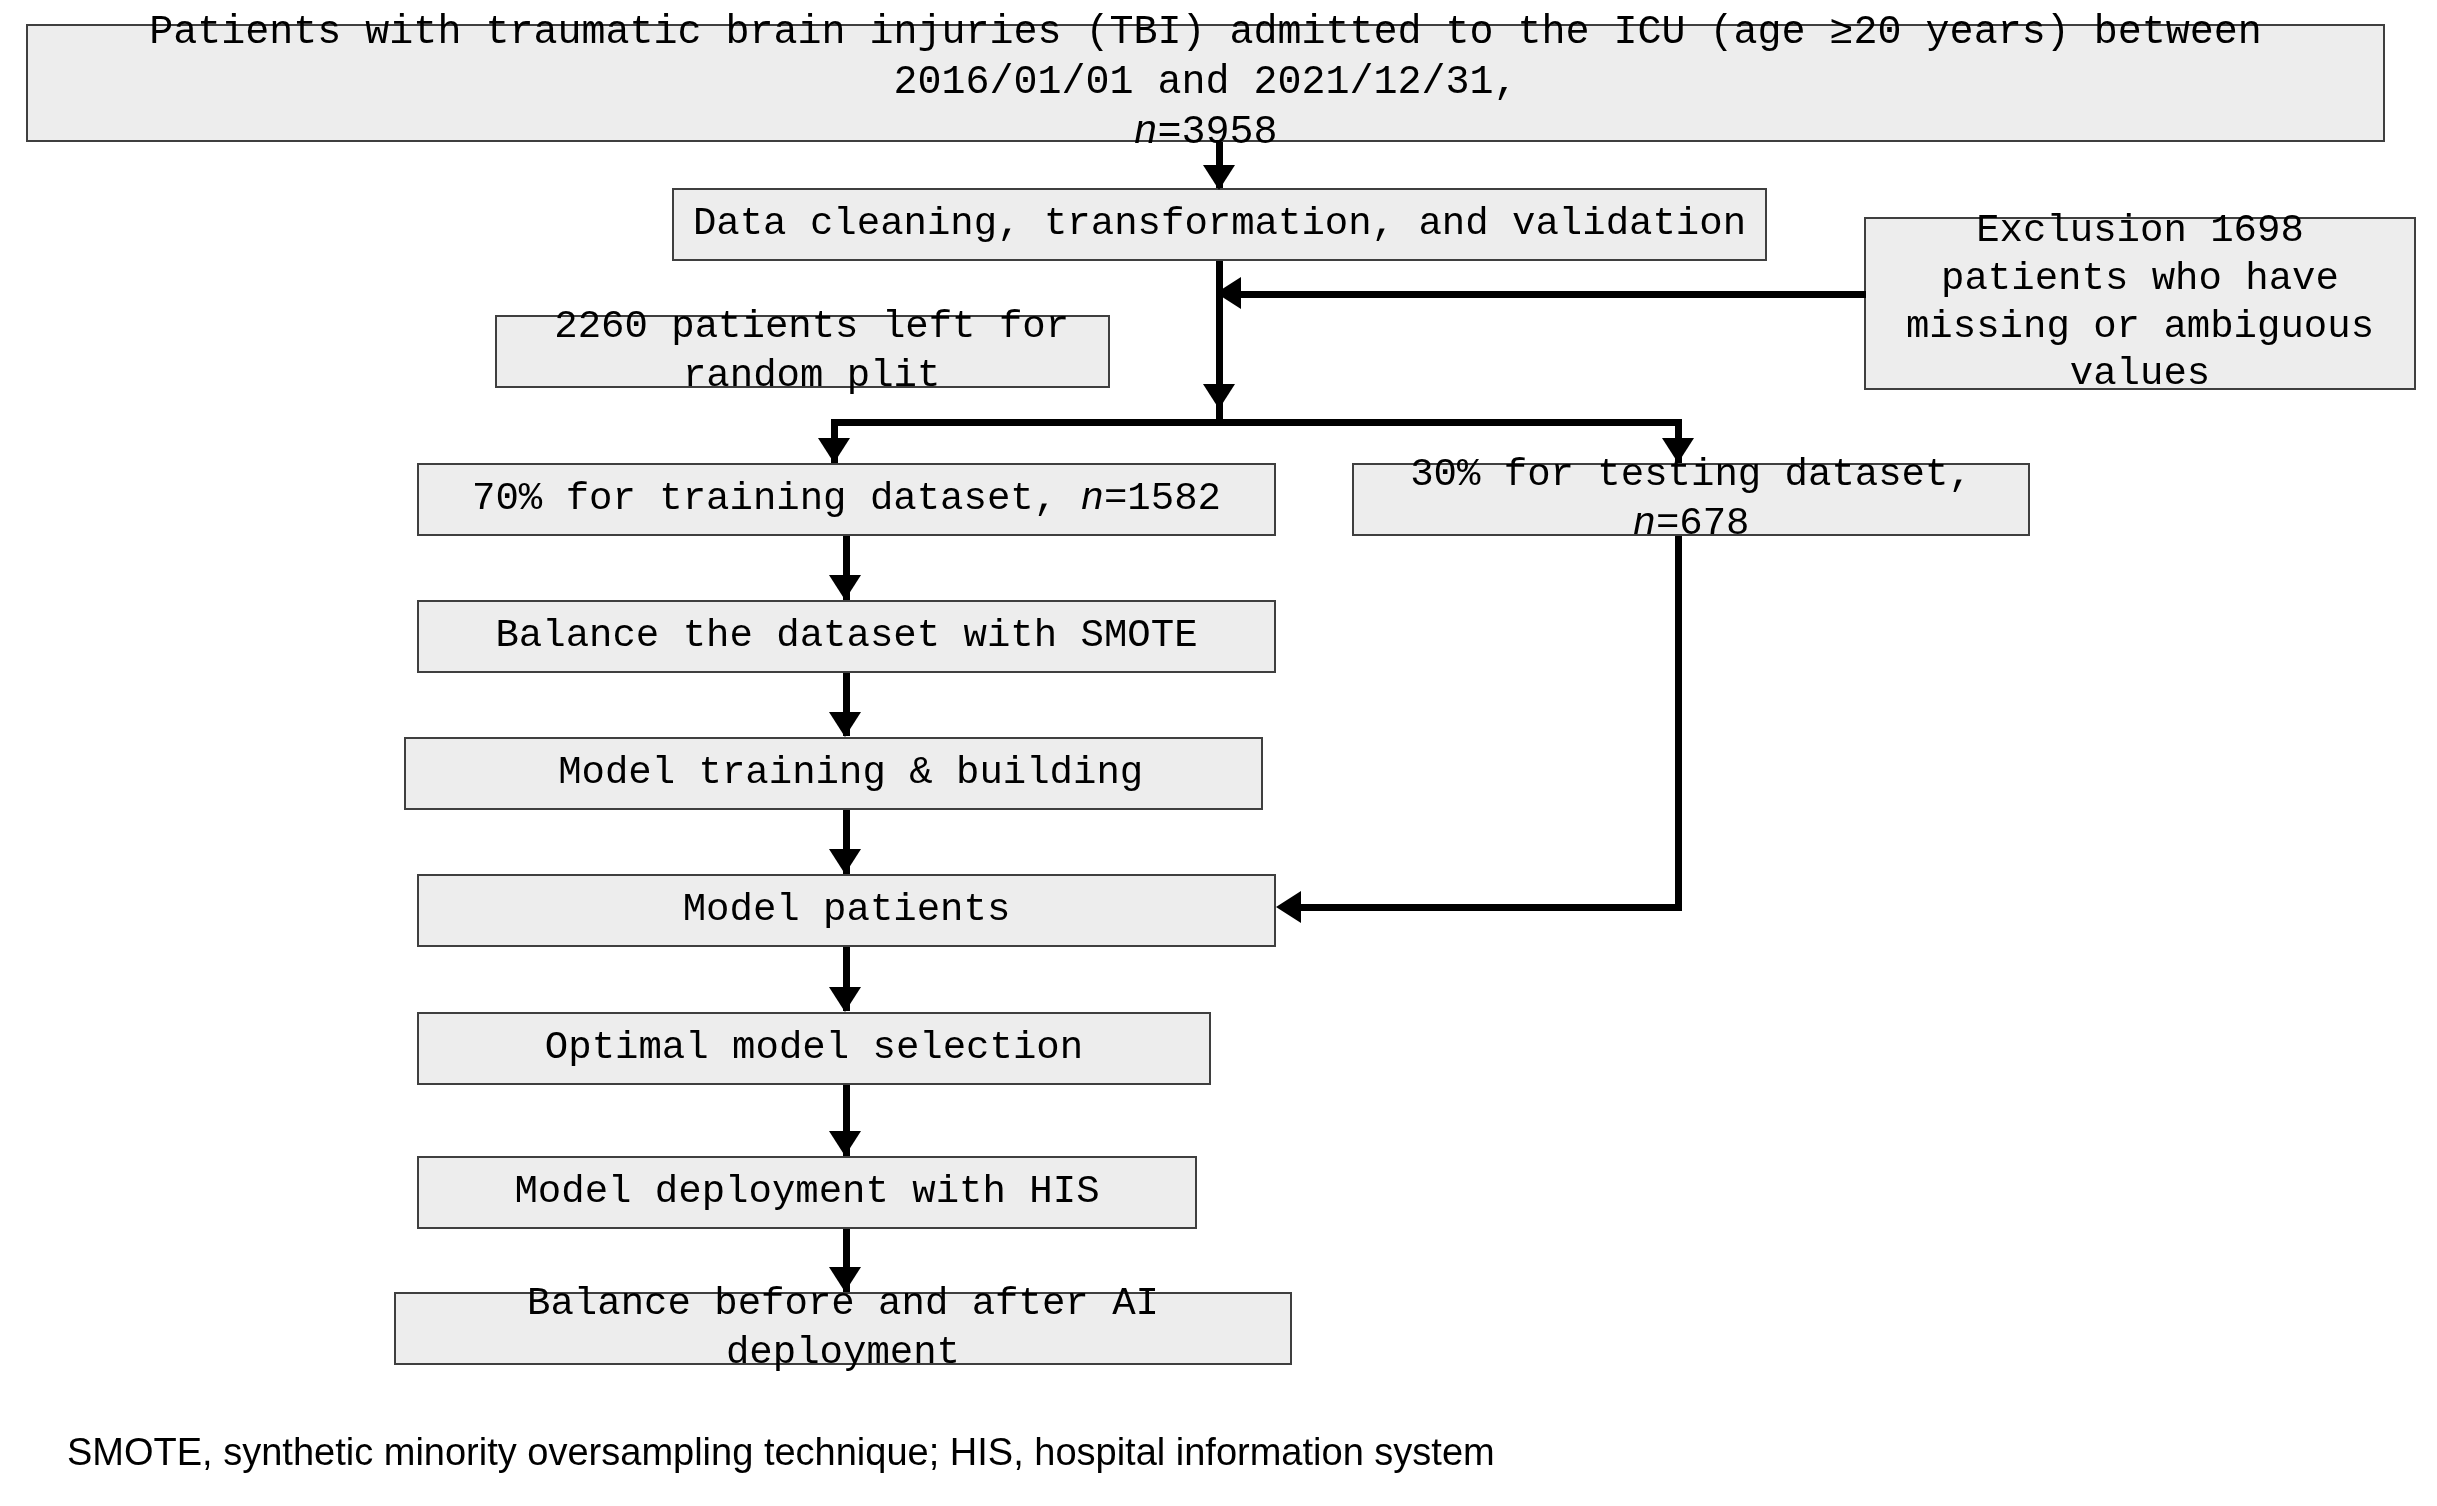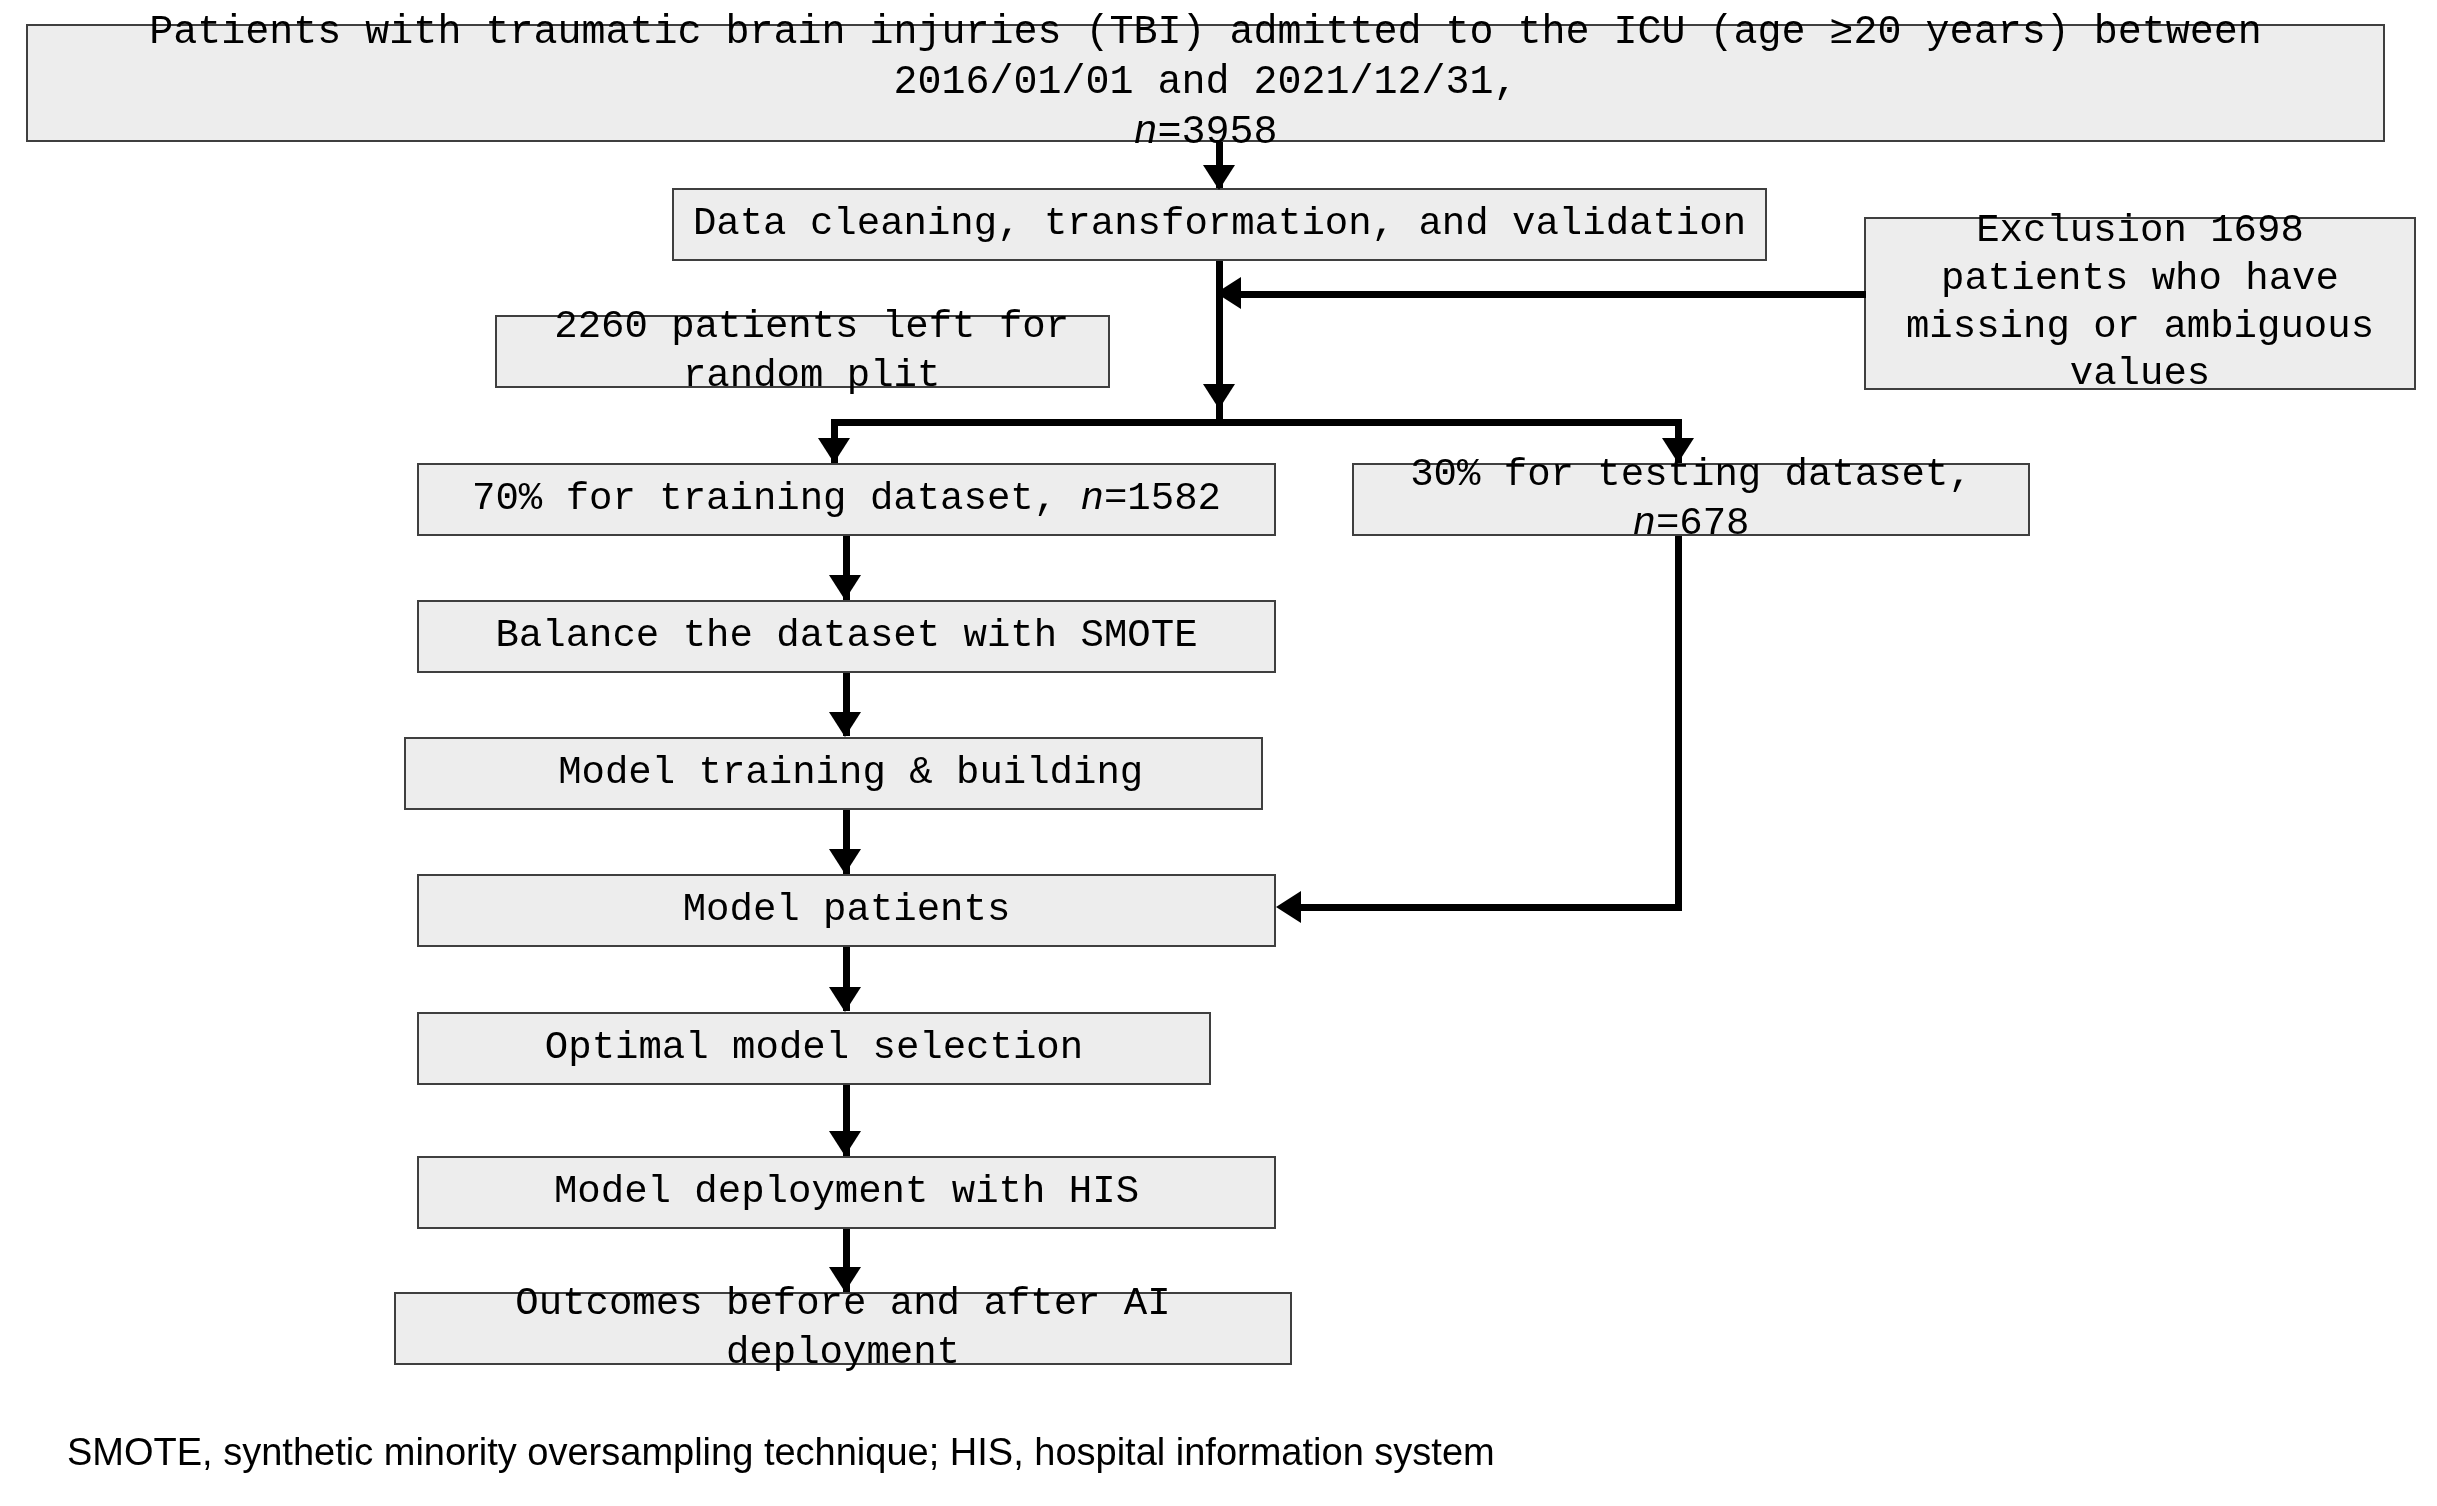--- a/index.html
+++ b/index.html
@@ -105,26 +105,26 @@
   </div>
 
   <div class="node" style="left:417px; top:874px; width:859px; height:73px;">
     <span class="txt">Model patients</span>
   </div>
 
   <div class="node" style="left:417px; top:1012px; width:794px; height:73px;">
     <span class="txt">Optimal model selection</span>
   </div>
 
-  <div class="node" style="left:417px; top:1156px; width:859px; height:73px;">
+  <div class="node" style="left:417px; top:1156px; width:780px; height:73px;">
     <span class="txt">Model deployment with HIS</span>
   </div>
 
   <div class="node" style="left:394px; top:1292px; width:898px; height:73px;">
-    <span class="txt">Outcomes before and after AI deployment</span>
+    <span class="txt">Balance before and after AI deployment</span>
   </div>
 
   <div class="vline" style="left:1216px; top:142px; height:46px;"></div>
   <div class="arrow-down" style="left:1203px; top:165px;"></div>
 
   <div class="vline" style="left:1216px; top:261px; height:163px;"></div>
   <div class="arrow-down" style="left:1203px; top:384px;"></div>
 
   <div class="hline" style="left:1232px; top:291px; width:634px;"></div>
   <div class="arrow-left" style="left:1216px; top:277px;"></div>

